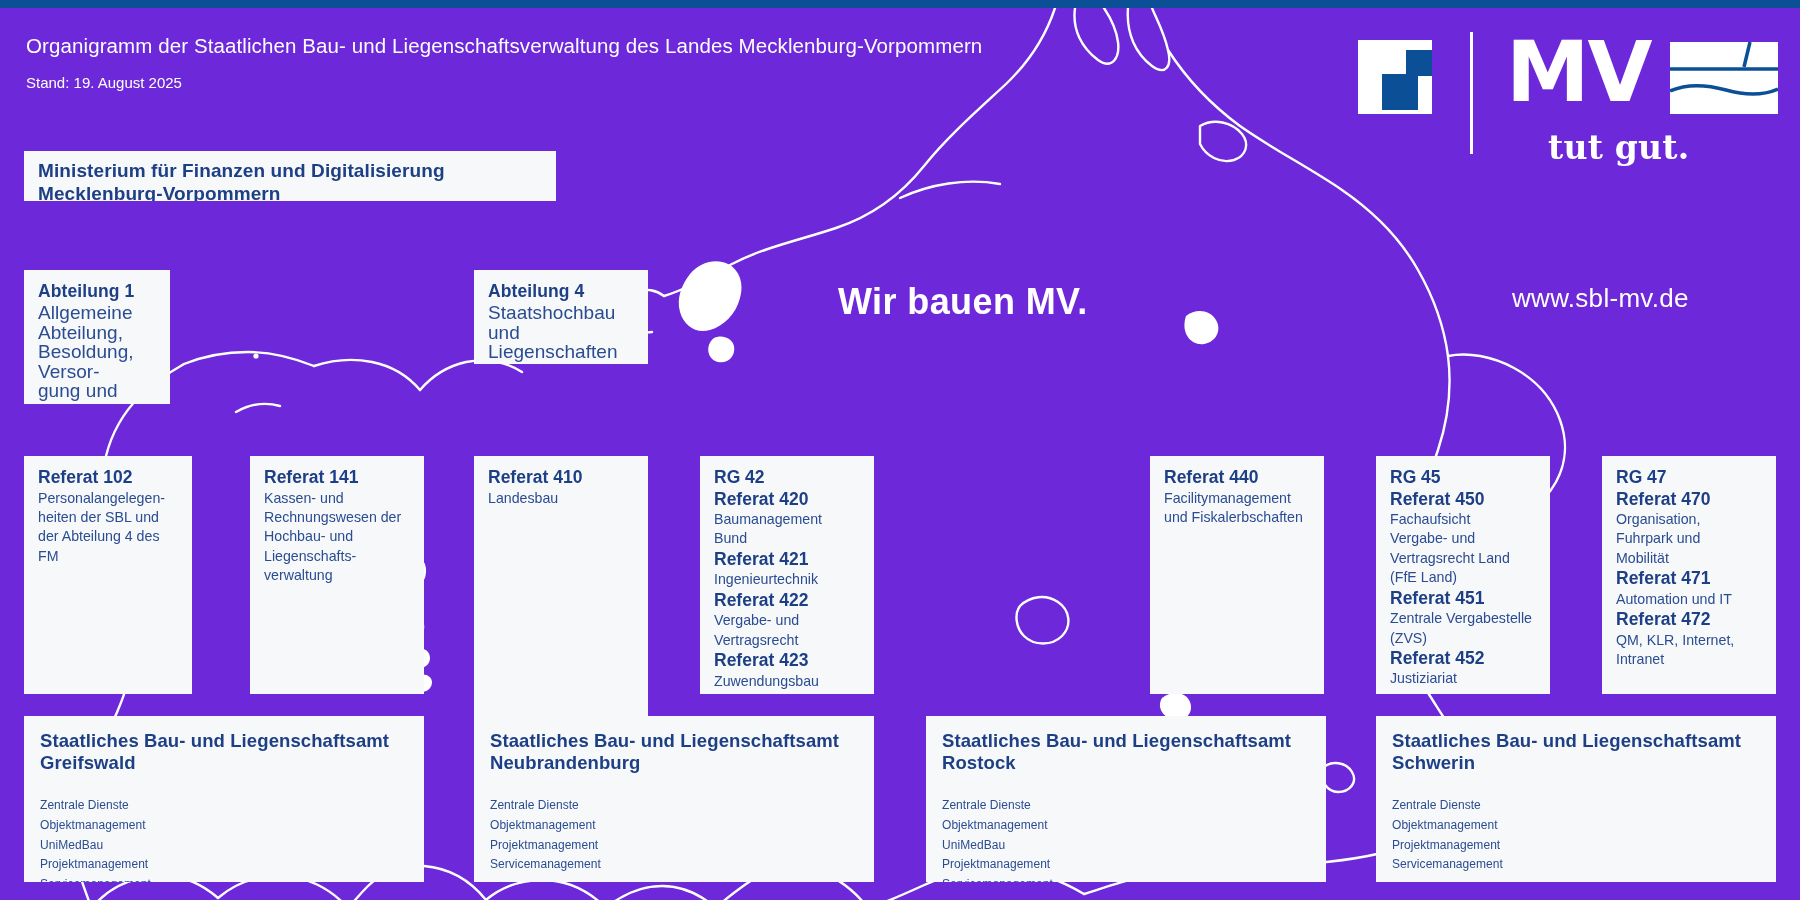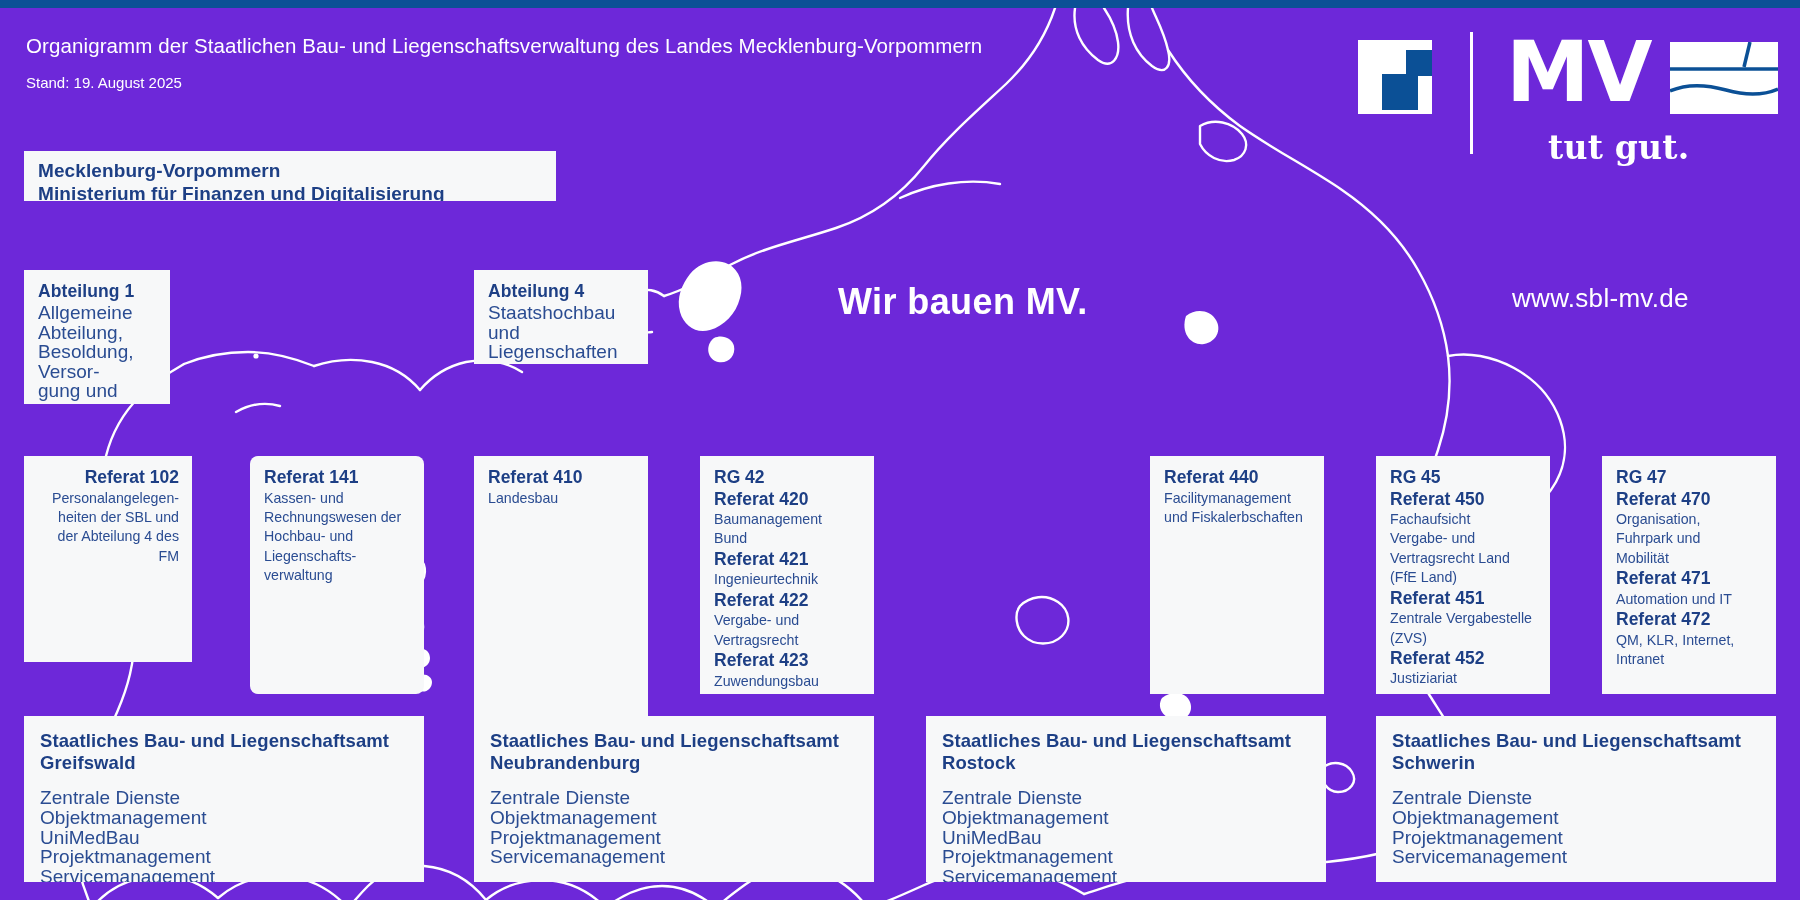--- a/index.html
+++ b/index.html
@@ -64,21 +64,21 @@
     letter-spacing:.1px;
   }
   .card .hd.big{font-size:19px;line-height:23px;}
   .card .bd{
     font-size:19px;font-weight:400;line-height:19.6px;color:#2a4c92;
     margin-top:1px;letter-spacing:.05px;
   }
   .stack .ln-b{font-size:17.5px;font-weight:700;line-height:21.5px;color:#1d3f85;}
   .stack .ln-n{font-size:14.2px;font-weight:400;line-height:19.4px;color:#2a4c92;}
   .amt .hd{font-size:18.5px;font-weight:700;line-height:22px;}
-  .amt .bd{font-size:19px;line-height:19.8px;margin-top:14px;}
+  .amt .bd{font-size:12px;line-height:19.8px;margin-top:22px;}
 </style>
 </head>
 <body>
 
 <div id="stage">
 
   <svg id="map-layer" viewBox="0 0 1800 900" xmlns="http://www.w3.org/2000/svg">
     <g fill="none" stroke="#ffffff" stroke-width="2.4" stroke-linejoin="round" stroke-linecap="round">
 
       <path d="M1075,0 C1072,22 1082,40 1098,52 C1112,62 1120,50 1118,34 C1116,18 1108,6 1104,0"></path>
@@ -178,43 +178,43 @@
         <path d="M0,49 C18,41 38,43 56,48 C74,53 92,54 108,47" stroke="#0b5096" stroke-width="3.5" fill="none"></path>
       </svg>
     </div>
     <div class="lg-slogan">tut gut.</div>
   </div>
 
   <div class="claim">Wir bauen MV.</div>
   <div class="weburl">www.sbl-mv.de</div>
 
   <div class="card" style="left:24px;top:143px;width:532px;height:50px;padding-top:8px;">
+    <div class="hd big">Ministerium für Finanzen und Digitalisierung</div>
     <div class="hd big">Mecklenburg-Vorpommern</div>
-    <div class="hd big">Ministerium für Finanzen und Digitalisierung</div>
   </div>
 
   <div class="card" style="left:24px;top:262px;width:146px;height:134px;">
     <div class="hd">Abteilung 1</div>
     <div class="bd">Allgemeine Abteilung,<br>Besoldung, Versor-<br>gung und Tarifrecht</div>
   </div>
 
   <div class="card" style="left:474px;top:262px;width:174px;height:94px;">
     <div class="hd">Abteilung 4</div>
     <div class="bd">Staatshochbau und<br>Liegenschaften</div>
   </div>
 
-  <div class="card stack" style="left:24px;top:448px;width:168px;height:206px;text-align:right;">
+  <div class="card stack" style="left:24px;top:448px;width:168px;height:238px;">
     <div class="ln-b">Referat 102</div>
     <div class="ln-n">Personalangelegen-</div>
     <div class="ln-n">heiten der SBL und</div>
     <div class="ln-n">der Abteilung 4 des</div>
     <div class="ln-n">FM</div>
   </div>
 
-  <div class="card stack" style="left:250px;top:448px;width:174px;height:238px;border-radius:8px;">
+  <div class="card stack" style="left:250px;top:448px;width:174px;height:238px;">
     <div class="ln-b">Referat 141</div>
     <div class="ln-n">Kassen- und</div>
     <div class="ln-n">Rechnungswesen der</div>
     <div class="ln-n">Hochbau- und</div>
     <div class="ln-n">Liegenschafts-</div>
     <div class="ln-n">verwaltung</div>
   </div>
 
   <div class="card stack" style="left:474px;top:448px;width:174px;height:282px;">
     <div class="ln-b">Referat 410</div>

